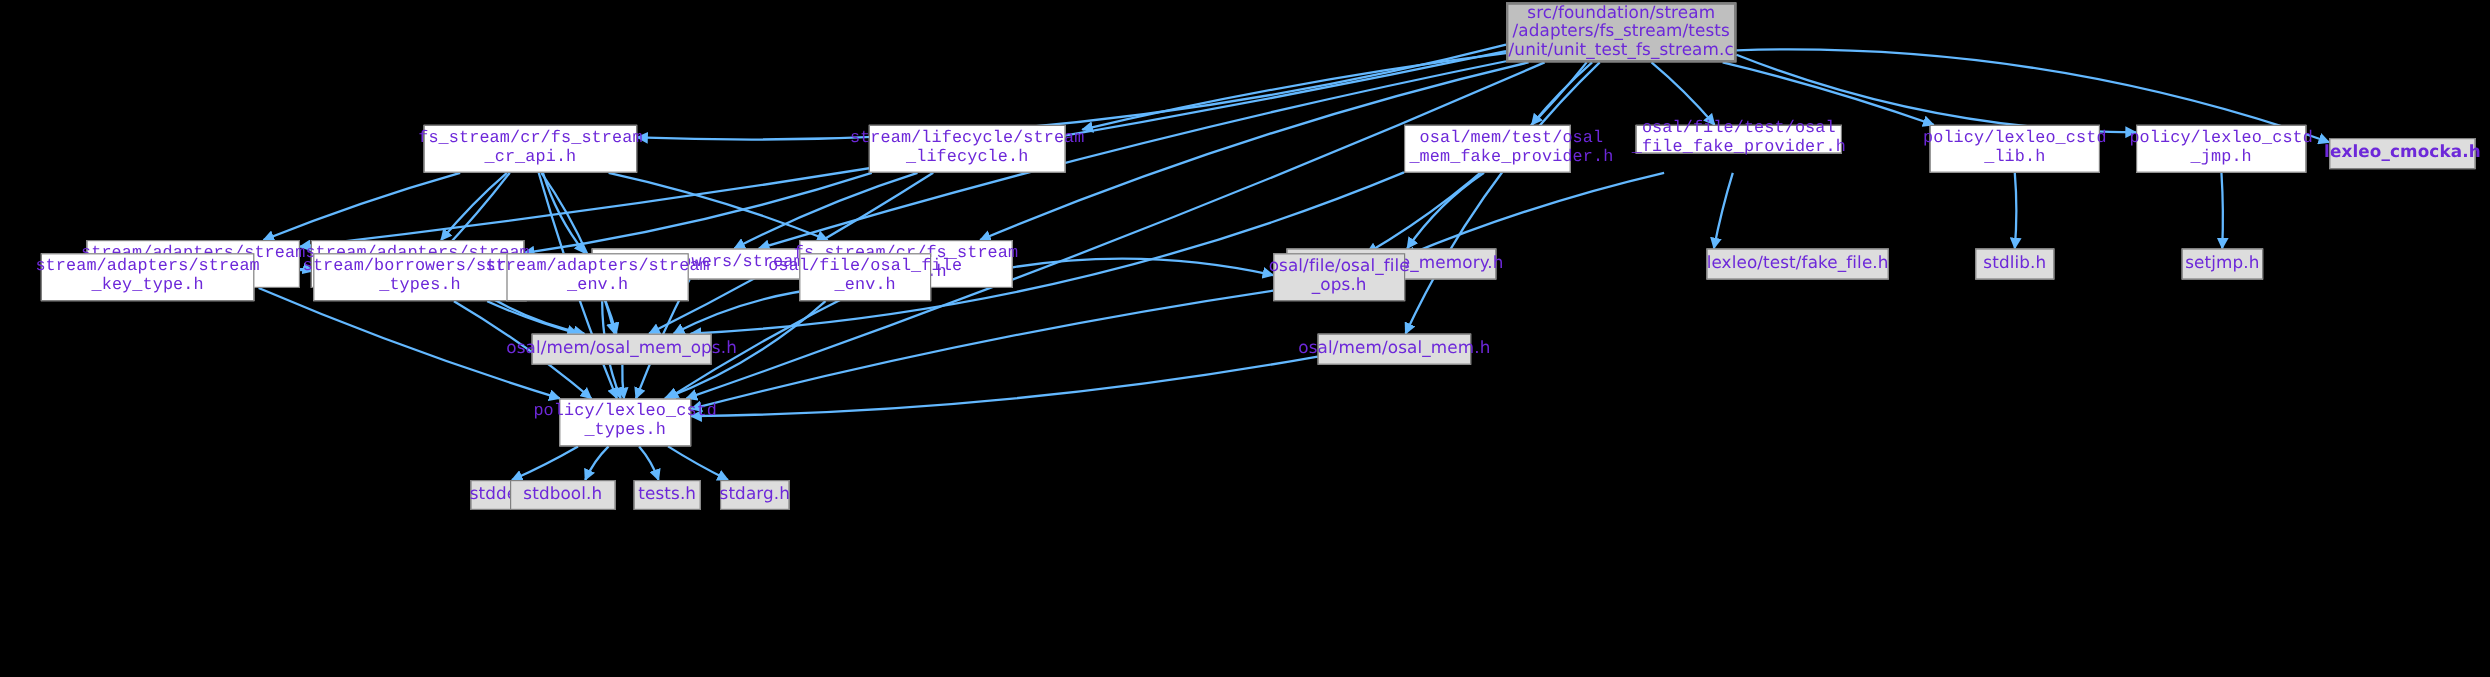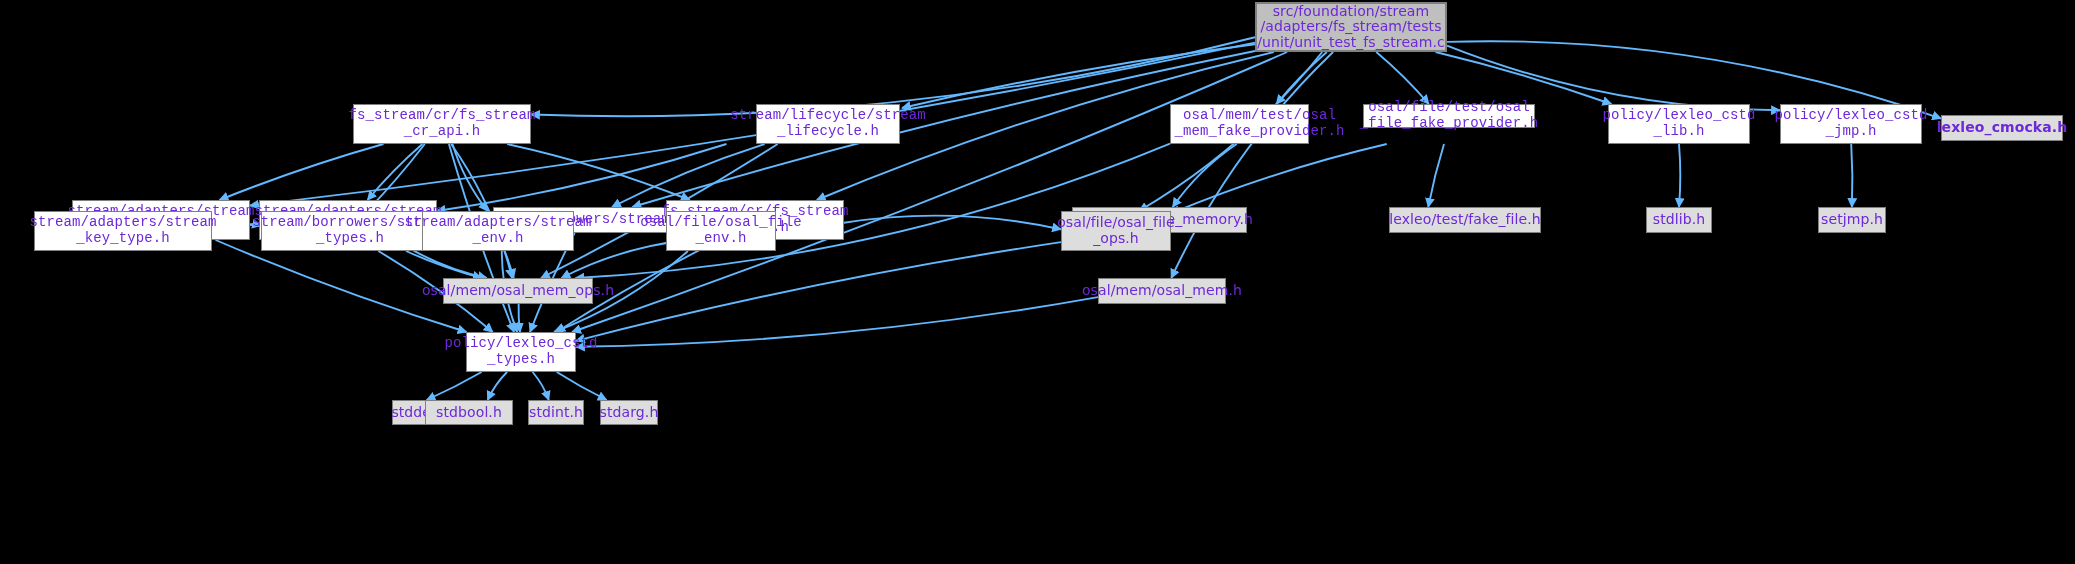--- a/index.html
+++ b/index.html
@@ -82,54 +82,54 @@
         <path d="M 532.5702479338843 372 Q 543.2944214876034 384.4814049586777 548.7685950413223 400" fill="none" stroke="#63b8ff" stroke-width="1.9" marker-end="url(#arrow)"></path>
         <path d="M 556.702479338843 372 Q 580.9592148760331 387.31206611570246 606.6859504132232 400" fill="none" stroke="#63b8ff" stroke-width="1.9" marker-end="url(#arrow)"></path>
       </g>
   </svg>
   <div id="node-layer">
       <div class="node root" style="left: 1255px; top: 2px; width: 192px; height: 50px; border-width: 2px;">src/foundation/stream
 /adapters/fs_stream/tests
 /unit/unit_test_fs_stream.c</div>
       <div class="node white" style="left: 353px; top: 104px; width: 178px; height: 40px;">fs_stream/cr/fs_stream
 _cr_api.h</div>
-      <div class="node white" style="left: 724px; top: 104px; width: 144px; height: 40px; margin-left: 32px;">stream/lifecycle/stream
+      <div class="node white" style="left: 724px; top: 104px; width: 164px; height: 40px;">stream/lifecycle/stream
 _lifecycle.h</div>
       <div class="node white" style="left: 1170px; top: 104px; width: 139px; height: 40px; padding-left: 44px;">osal/mem/test/osal
 _mem_fake_provider.h</div>
       <div class="node white" style="left: 1363px; top: 104px; width: 172px; height: 24px;">osal/file/test/osal
 _file_fake_provider.h</div>
       <div class="node white" style="left: 1608px; top: 104px; width: 142px; height: 40px;">policy/lexleo_cstd
 _lib.h</div>
       <div class="node white" style="left: 1780px; top: 104px; width: 142px; height: 40px;">policy/lexleo_cstd
 _jmp.h</div>
       <div class="node gray" style="left: 1941px; top: 115px; width: 122px; height: 26px; font-weight: bold;">lexleo_cmocka.h</div>
       <div class="node white" style="left: 72px; top: 200px; width: 178px; height: 40px;">stream/adapters/stream
 _install.h</div>
       <div class="node white" style="left: 259px; top: 200px; width: 178px; height: 40px;">stream/adapters/stream
 _adapters_api.h</div>
       <div class="node white" style="left: 493px; top: 207px; width: 175px; height: 26px;">stream/borrowers/stream.h</div>
       <div class="node white" style="left: 666px; top: 200px; width: 178px; height: 40px;">fs_stream/cr/fs_stream
 _types.h</div>
       <div class="node gray" style="left: 1072px; top: 207px; width: 175px; height: 26px;">lexleo/test/fake_memory.h</div>
-      <div class="node gray" style="left: 1389px; top: 207px; width: 152px; height: 26px;">lexleo/test/fake_file.h</div>
+      <div class="node gray" style="left: 1422px; top: 207px; width: 152px; height: 26px;">lexleo/test/fake_file.h</div>
       <div class="node gray" style="left: 1646px; top: 207px; width: 66px; height: 26px;">stdlib.h</div>
       <div class="node gray" style="left: 1818px; top: 207px; width: 68px; height: 26px;">setjmp.h</div>
       <div class="node white" style="left: 34px; top: 211px; width: 178px; height: 40px;">stream/adapters/stream
 _key_type.h</div>
       <div class="node white" style="left: 261px; top: 211px; width: 178px; height: 40px;">stream/borrowers/stream
 _types.h</div>
       <div class="node white" style="left: 422px; top: 211px; width: 152px; height: 40px;">stream/adapters/stream
 _env.h</div>
       <div class="node white" style="left: 666px; top: 211px; width: 110px; height: 40px;">osal/file/osal_file
 _env.h</div>
       <div class="node gray" style="left: 1061px; top: 211px; width: 110px; height: 40px;">osal/file/osal_file
 _ops.h</div>
       <div class="node gray" style="left: 443px; top: 278px; width: 150px; height: 26px;">osal/mem/osal_mem_ops.h</div>
       <div class="node gray" style="left: 1098px; top: 278px; width: 128px; height: 26px;">osal/mem/osal_mem.h</div>
       <div class="node white" style="left: 466px; top: 332px; width: 110px; height: 40px;">policy/lexleo_cstd
 _types.h</div>
       <div class="node gray" style="left: 392px; top: 400px; width: 56px; height: 25px;">stddef.h</div>
       <div class="node gray" style="left: 425px; top: 400px; width: 88px; height: 25px;">stdbool.h</div>
-      <div class="node gray" style="left: 528px; top: 400px; width: 56px; height: 25px;">stdint.h</div>
+      <div class="node gray" style="left: 528px; top: 400px; width: 56px; height: 25px;">tests.h</div>
       <div class="node gray" style="left: 600px; top: 400px; width: 58px; height: 25px;">stdarg.h</div>
     </div>
 </div>
 
 </body></html>

